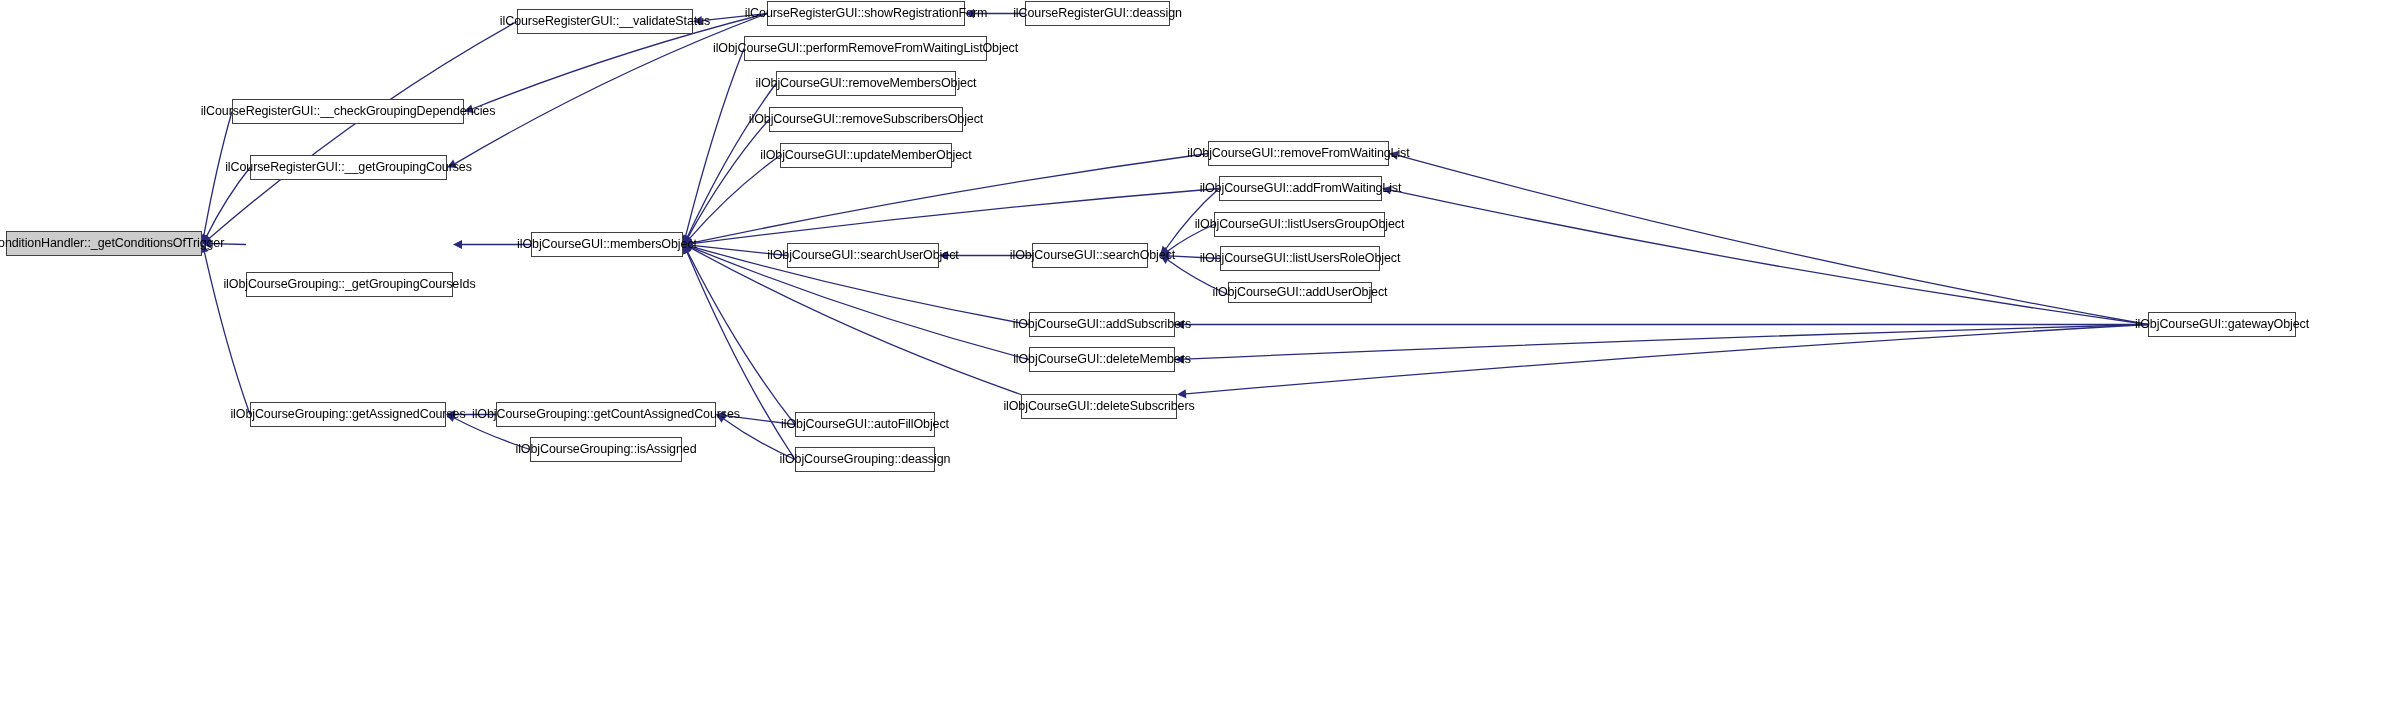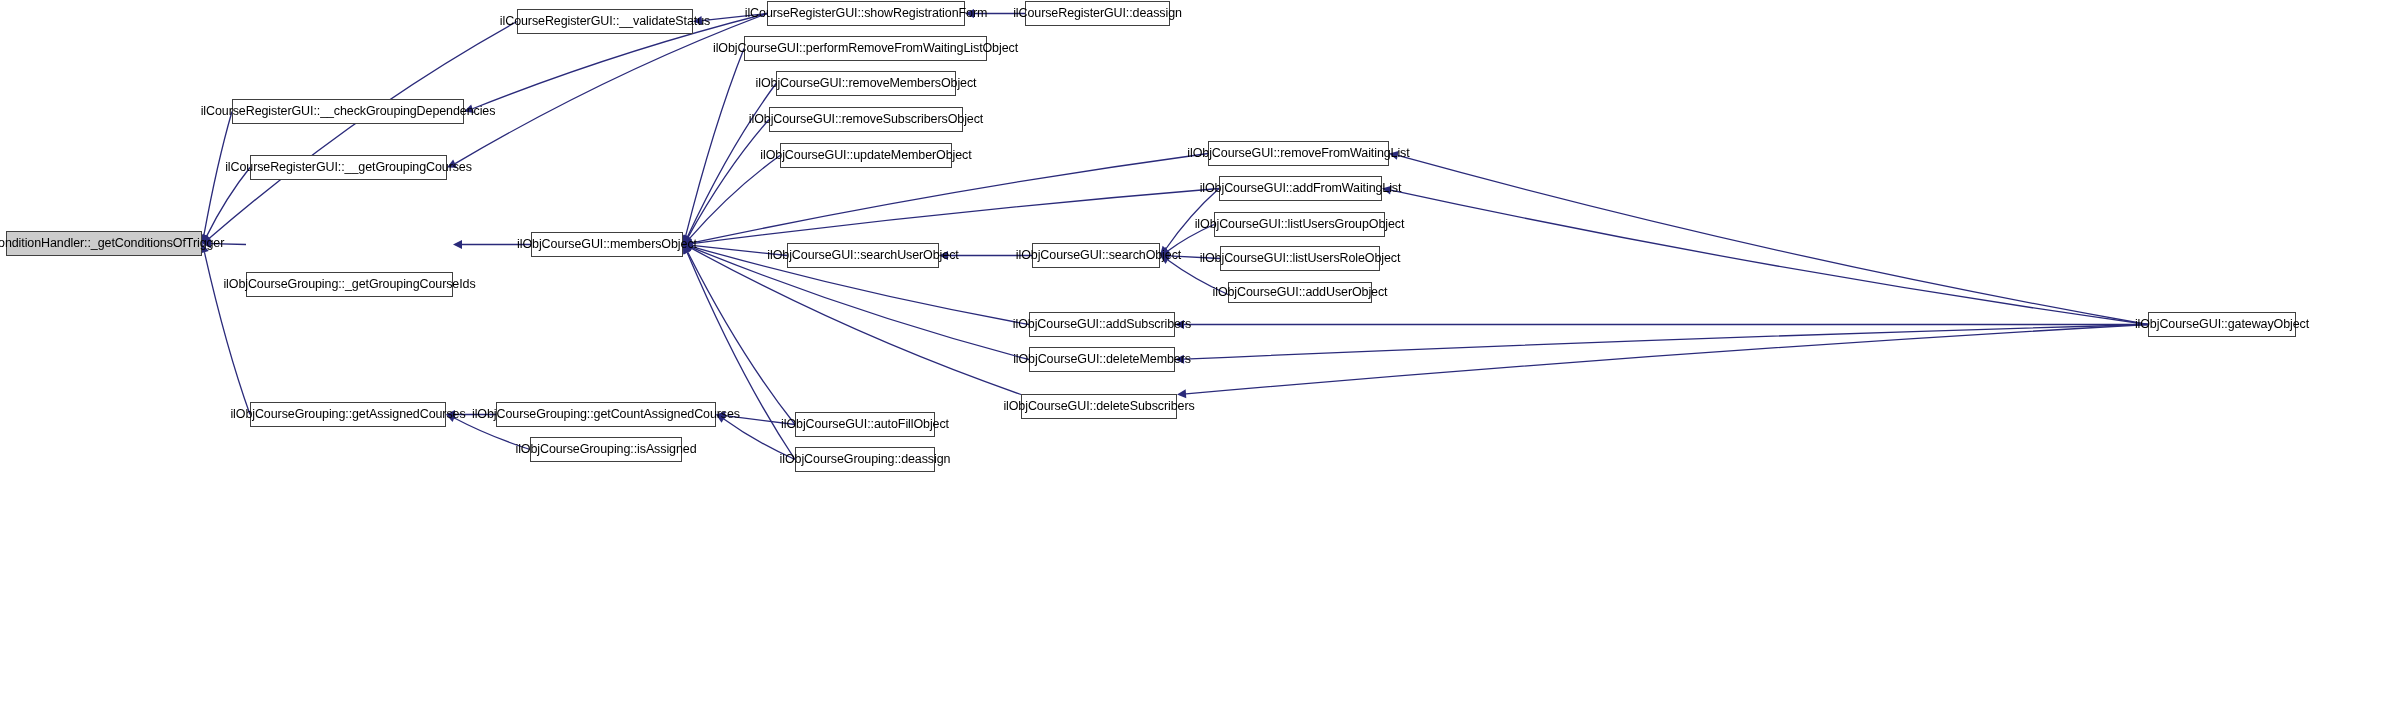--- a/index.html
+++ b/index.html
@@ -97,21 +97,21 @@
       <div class="node" style="left: 1025px; top: 1px; width: 145px; height: 25px;">ilCourseRegisterGUI::deassign</div>
       <div class="node" style="left: 744px; top: 36px; width: 243px; height: 25px;">ilObjCourseGUI::performRemoveFromWaitingListObject</div>
       <div class="node" style="left: 776px; top: 71px; width: 180px; height: 25px;">ilObjCourseGUI::removeMembersObject</div>
       <div class="node" style="left: 769px; top: 107px; width: 194px; height: 25px;">ilObjCourseGUI::removeSubscribersObject</div>
       <div class="node" style="left: 780px; top: 143px; width: 172px; height: 25px;">ilObjCourseGUI::updateMemberObject</div>
       <div class="node" style="left: 232px; top: 99px; width: 232px; height: 25px;">ilCourseRegisterGUI::__checkGroupingDependencies</div>
       <div class="node" style="left: 250px; top: 155px; width: 197px; height: 25px; text-align: right;">ilCourseRegisterGUI::__getGroupingCourses</div>
       <div class="node" style="left: 246px; top: 232px; width: 207px; height: 25px; margin-top: 40px;">ilObjCourseGrouping::_getGroupingCourseIds</div>
       <div class="node" style="left: 531px; top: 232px; width: 152px; height: 25px;">ilObjCourseGUI::membersObject</div>
       <div class="node" style="left: 787px; top: 243px; width: 152px; height: 25px;">ilObjCourseGUI::searchUserObject</div>
-      <div class="node" style="left: 1032px; top: 243px; width: 128px; height: 25px; padding-left: 11px;">ilObjCourseGUI::searchObject</div>
+      <div class="node" style="left: 1032px; top: 243px; width: 116px; height: 25px; padding-left: 11px;">ilObjCourseGUI::searchObject</div>
       <div class="node" style="left: 1208px; top: 141px; width: 181px; height: 25px;">ilObjCourseGUI::removeFromWaitingList</div>
       <div class="node" style="left: 1219px; top: 176px; width: 163px; height: 25px;">ilObjCourseGUI::addFromWaitingList</div>
       <div class="node" style="left: 1214px; top: 212px; width: 171px; height: 25px;">ilObjCourseGUI::listUsersGroupObject</div>
       <div class="node" style="left: 1220px; top: 246px; width: 160px; height: 25px;">ilObjCourseGUI::listUsersRoleObject</div>
       <div class="node" style="left: 1228px; top: 282px; width: 144px; height: 21px;">ilObjCourseGUI::addUserObject</div>
       <div class="node" style="left: 2148px; top: 312px; width: 148px; height: 25px;">ilObjCourseGUI::gatewayObject</div>
       <div class="node" style="left: 1029px; top: 312px; width: 146px; height: 25px;">ilObjCourseGUI::addSubscribers</div>
       <div class="node" style="left: 1029px; top: 347px; width: 146px; height: 25px;">ilObjCourseGUI::deleteMembers</div>
       <div class="node" style="left: 1021px; top: 394px; width: 156px; height: 25px;">ilObjCourseGUI::deleteSubscribers</div>
       <div class="node" style="left: 250px; top: 402px; width: 196px; height: 25px;">ilObjCourseGrouping::getAssignedCourses</div>

